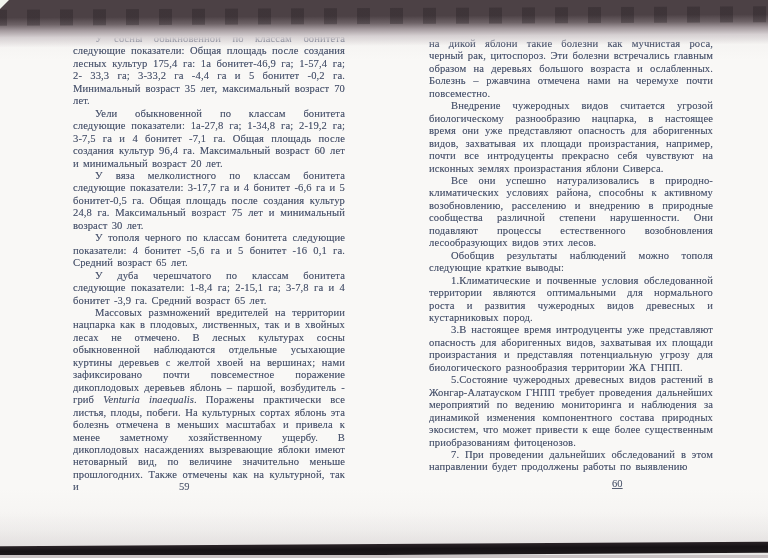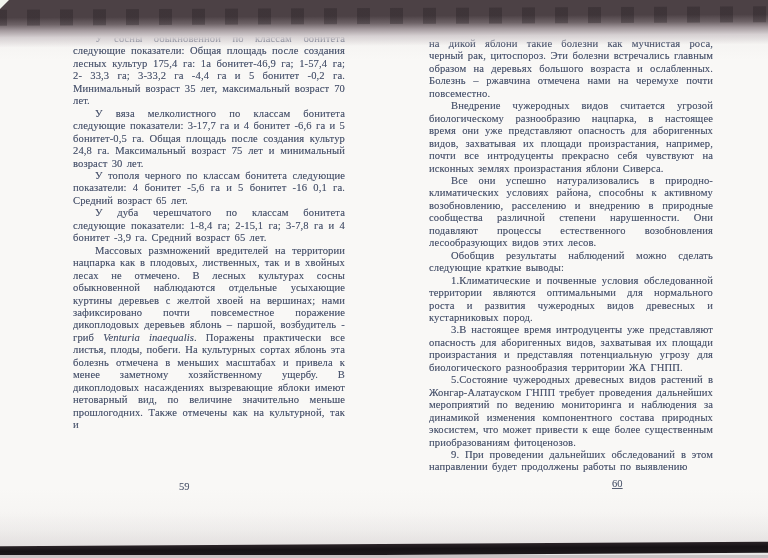--- a/index.html
+++ b/index.html
@@ -68,35 +68,36 @@
   .page-number-right{left:612px;top:478px;text-decoration:underline;}
 </style>
 </head>
 <body>
 
 <div class="scan">
   <div class="paper-tone"></div>
 
   <div class="page page-left">
       <p>У сосны обыкновенной по классам бонитета следующие показатели: Общая площадь после создания лесных культур 175,4 га: 1а бонитет-46,9 га; 1-57,4 га; 2- 33,3 га; 3-33,2 га -4,4 га и 5 бонитет -0,2 га. Минимальный возраст 35 лет, максимальный возраст 70 лет.</p>
+      <p>Уели обыкновенной по классам бонитета следующие показатели: 1а-27,8 га; 1-34,8 га; 2-19,2 га; 3-7,5 га и 4 бонитет -7,1 га. Общая площадь после создания культур 96,4 га. Максимальный возраст 60 лет и минимальный возраст 20 лет.</p>
       <p>У вяза мелколистного по классам бонитета следующие показатели: 3-17,7 га и 4 бонитет -6,6 га и 5 бонитет-0,5 га. Общая площадь после создания культур 24,8 га. Максимальный возраст 75 лет и минимальный возраст 30 лет.</p>
       <p>У тополя черного по классам бонитета следующие показатели: 4 бонитет -5,6 га и 5 бонитет -16 0,1 га. Средний возраст 65 лет.</p>
       <p>У дуба черешчатого по классам бонитета следующие показатели: 1-8,4 га; 2-15,1 га; 3-7,8 га и 4 бонитет -3,9 га. Средний возраст 65 лет.</p>
       <p>Массовых размножений вредителей на территории нацпарка как в плодовых, лиственных, так и в хвойных лесах не отмечено. В лесных культурах сосны обыкновенной наблюдаются отдельные усыхающие куртины деревьев с желтой хвоей на вершинах; нами зафиксировано почти повсеместное поражение дикоплодовых деревьев яблонь – паршой, возбудитель - гриб <i>Venturia inaequalis</i>. Поражены практически все листья, плоды, побеги. На культурных сортах яблонь эта болезнь отмечена в меньших масштабах и привела к менее заметному хозяйственному ущербу. В дикоплодовых насаждениях вызревающие яблоки имеют нетоварный вид, по величине значительно меньше прошлогодних. Также отмечены как на культурной, так и</p>
     </div>
 
   <div class="page page-right">
       <p class="noindent">на дикой яблони такие болезни как мучнистая роса, черный рак, цитоспороз. Эти болезни встречались главным образом на деревьях большого возраста и ослабленных. Болезнь – ржавчина отмечена нами на черемухе почти повсеместно.</p>
       <p>Внедрение чужеродных видов считается угрозой биологическому разнообразию нацпарка, в настоящее время они уже представляют опасность для аборигенных видов, захватывая их площади произрастания, например, почти все интродуценты прекрасно себя чувствуют на исконных землях произрастания яблони Сиверса.</p>
       <p>Все они успешно натурализовались в природно-климатических условиях района, способны к активному возобновлению, расселению и внедрению в природные сообщества различной степени нарушенности. Они подавляют процессы естественного возобновления лесообразующих видов этих лесов.</p>
-      <p>Обобщив результаты наблюдений можно сделать следующие краткие выводы:</p>
+      <p>Обобщив результаты наблюдений можно тополя следующие краткие выводы:</p>
       <p>1.Климатические и почвенные условия обследованной территории являются оптимальными для нормального роста и развития чужеродных видов древесных и кустарниковых пород.</p>
       <p>3.В настоящее время интродуценты уже представляют опасность для аборигенных видов, захватывая их площади произрастания и представляя потенциальную угрозу для биологического разнообразия территории ЖА ГНПП.</p>
       <p>5.Состояние чужеродных древесных видов растений в Жонгар-Алатауском ГНПП требует проведения дальнейших мероприятий по ведению мониторинга и наблюдения за динамикой изменения компонентного состава природных экосистем, что может привести к еще более существенным приобразованиям фитоценозов.</p>
-      <p>9. При проведении дальнейших обследований в этом направлении будет продолжены работы по выявлению</p>
+      <p>7. При проведении дальнейших обследований в этом направлении будет продолжены работы по выявлению</p>
     </div>
 
   <div class="page-number page-number-left">59</div>
 
   <div class="page-number page-number-right">60</div>
 
   <div class="top-shadow"></div>
   <div class="corner-sliver"></div>
   <div class="bottom-curve"></div>
   <div class="bottom-band"></div>

